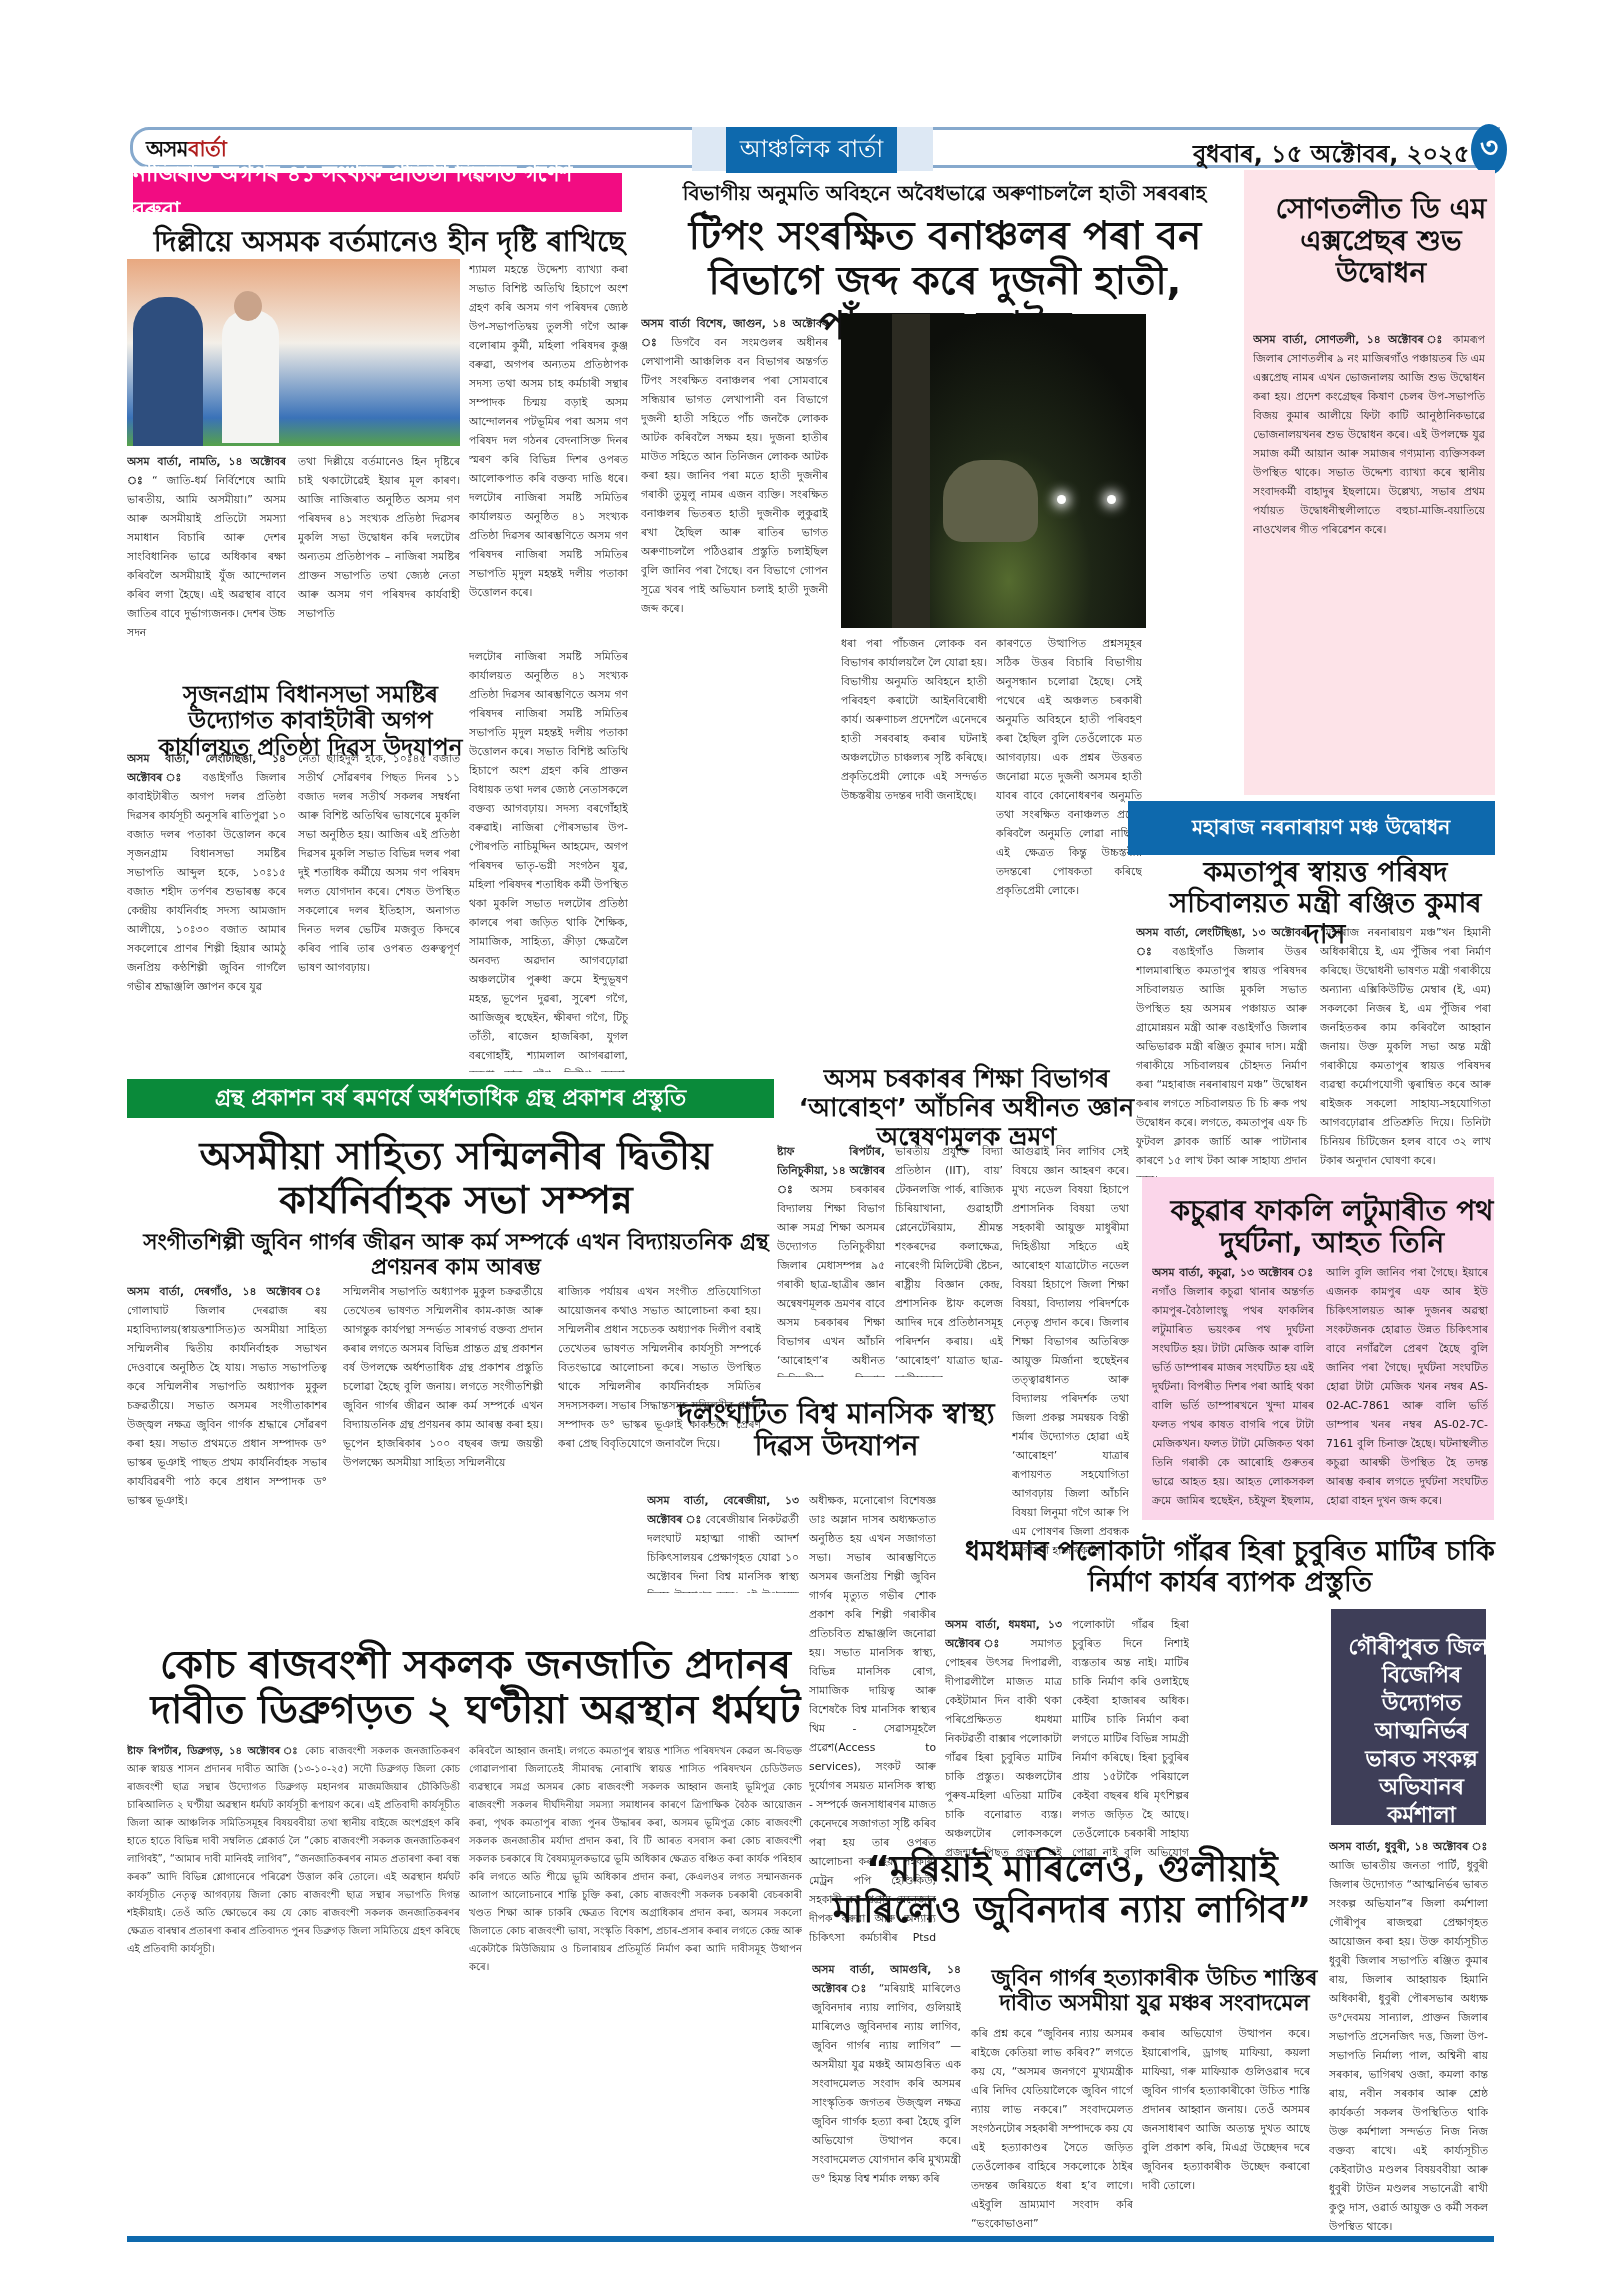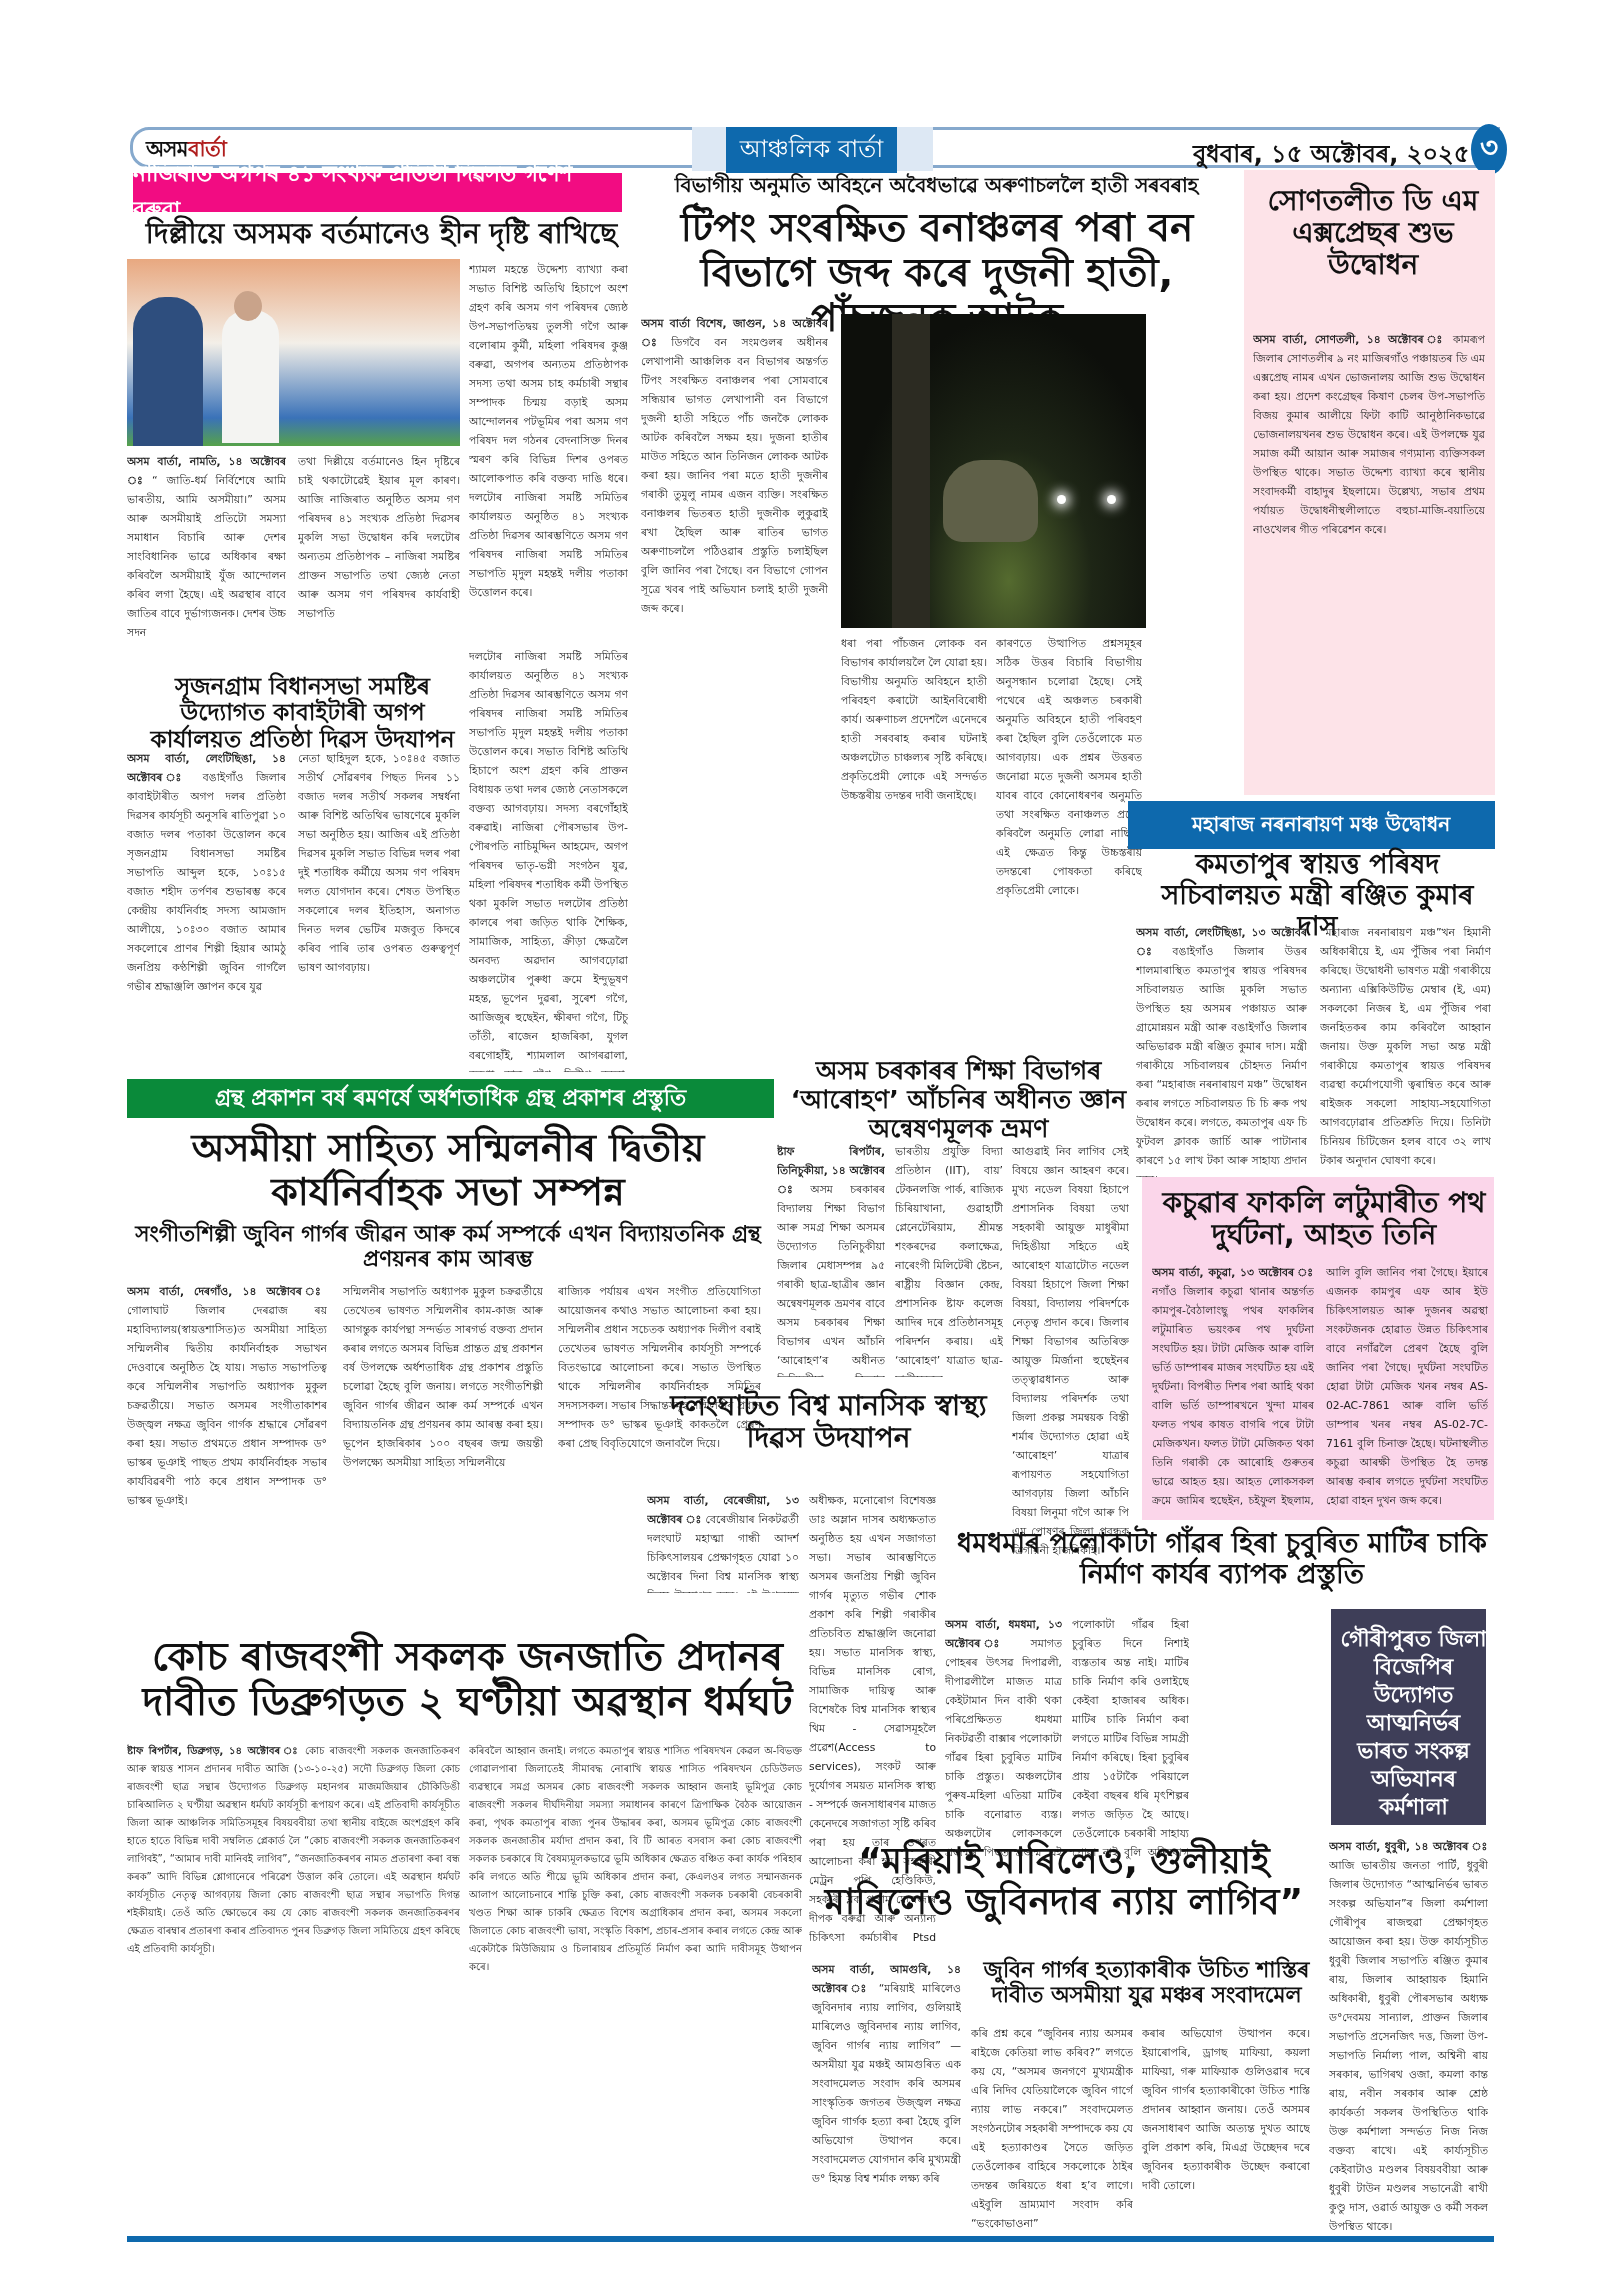--- a/index.html
+++ b/index.html
@@ -8,22 +8,22 @@
   .hdr{left:130px;top:127px;width:1370px;height:41px;border:3.8px solid #86a9cd;border-radius:19px 0 0 19px;box-sizing:border-box;background:#fff;}
   .logo{left:146px;top:133px;font-size:21px;font-weight:bold;letter-spacing:-0.6px;}
   .logo .a{color:#111;} .logo .b{color:#b01e1e;}
   .sect-wrap{left:692px;top:127px;width:241px;height:44px;background:#dde8f4;}
   .sect{left:726px;top:127px;width:171px;height:46px;background:#0e69ad;color:#fff;font-size:24px;display:flex;align-items:center;justify-content:center;}
   .date{left:1193px;top:135px;font-size:24px;font-weight:bold;}
   .pgnum{left:1471px;top:124px;width:36px;height:51px;border-radius:50%;background:#0e69ad;color:#fff;font-size:28px;font-weight:bold;display:flex;align-items:center;justify-content:center;}
   .banner{display:flex;align-items:center;justify-content:center;color:#fff;font-weight:bold;box-sizing:border-box;}
   .pinkbar{left:133px;top:173px;width:489px;height:39px;background:#f20c82;font-size:21.6px;}
   .greenbar{left:127px;top:1079px;width:647px;height:39px;background:#0a8a3a;font-size:21.6px;}
-  .bluebar{left:1128px;top:801px;width:367px;height:48px;background:#0e69ad;font-size:20px;padding-left:19px;}
-  h1,h2,h3{margin:4px;font-weight:bold;text-align:center;line-height:1.15;}
+  .bluebar{left:1128px;top:801px;width:367px;height:54px;background:#0e69ad;font-size:20px;padding-left:19px;}
+  h1,h2,h3{margin:12px;font-weight:bold;text-align:center;line-height:1.15;}
   .hl{color:#111;}
   .col{font-size:10.8px;line-height:19px;text-align:justify;color:#222;overflow:hidden;}
   .col b{font-weight:bold;}
   .ph1{left:127px;top:259px;width:333px;height:187px;background:linear-gradient(180deg,#e8a880 0%,#f3efe8 45%,#3a72b8 85%,#56a24a 100%);}
   .ph1 .person{position:absolute;left:95px;top:51px;width:57px;height:133px;background:#f4f4f2;border-radius:25px 25px 0 0;}
   .ph1 .head{position:absolute;left:107px;top:32px;width:28px;height:30px;background:#c9a38a;border-radius:50%;}
   .ph1 .man2{position:absolute;left:6.3px;top:38px;width:70px;height:149px;background:#2e4e7e;border-radius:32px 32px 0 0;}
   .ph2{left:841px;top:314px;width:305px;height:314px;background:radial-gradient(ellipse at 55% 85%,#556b2f 0%,#1e2616 35%,#0d0f0b 70%);}
   .ph2 .trunk{position:absolute;left:51px;top:0;width:38px;height:314px;background:#2c2b22;}
   .ph2 .ele{position:absolute;left:102px;top:146px;width:95px;height:82px;background:#5f6048;border-radius:38px 38px 19px 19px;}

